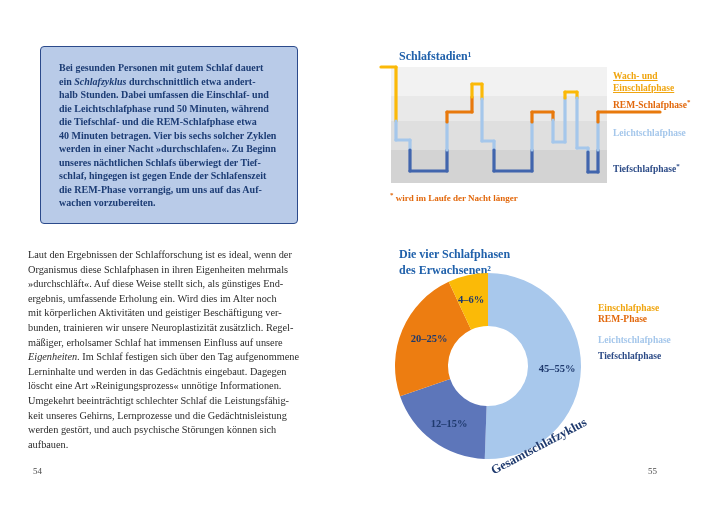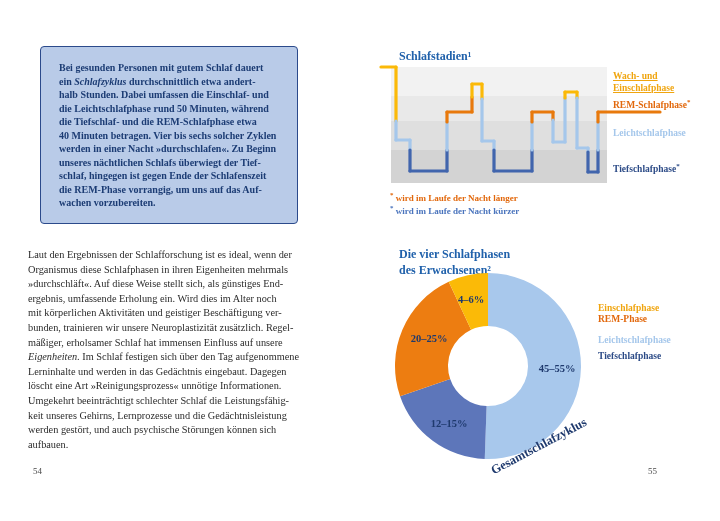--- a/index.html
+++ b/index.html
@@ -115,21 +115,20 @@
     </svg>
   <div id="stage-labels">
       <div style="left: 613px; top: 71px; color: rgb(240, 165, 15); text-decoration: underline;">Wach- und
 Einschlafphase</div>
       <div style="left: 613px; top: 97px; color: rgb(226, 104, 12); text-align: right;">REM-Schlafphase<sup>*</sup></div>
       <div style="left: 613px; top: 128px; color: rgb(165, 199, 235);">Leichtschlafphase</div>
       <div style="left: 613px; top: 161px; color: rgb(43, 74, 134);">Tiefschlafphase<sup>*</sup></div>
     </div>
   <div id="footnotes">
       <div style="top: 191px; color: rgb(226, 104, 12);"><sup>*</sup> wird im Laufe der Nacht länger</div>
-      <div style="top: 204px; color: rgb(74, 116, 189);"><sup>*</sup> wird im Laufe der Nacht kürzer</div>
     </div>
 
   <h2 class="chart-title t2">Die vier Schlafphasen
 des Erwachsenen²</h2>
   <svg id="donut" viewBox="385 263 210 210" xmlns="http://www.w3.org/2000/svg">
       <path d="M488 273 A93 93 0 1 1 484.75434680666746 458.9433469127759 L486.6040201319 405.9756330807638 A40 40 0 1 0 488 326 Z" fill="#a8c8ec"></path>
       <path d="M484.75434680666746 458.9433469127759 A93 93 0 0 1 400.0667724692635 396.2778383645156 L450.1792569760273 379.0227261782863 A40 40 0 0 0 486.6040201319 405.9756330807638 Z" fill="#5d76ba"></path>
       <path d="M400.0667724692635 396.2778383645156 A93 93 0 0 1 448.6965016581149 281.71337580559157 L471.095269530372 329.747688518534 A40 40 0 0 0 450.1792569760273 379.0227261782863 Z" fill="#ed7d11"></path>
       <path d="M448.6965016581149 281.71337580559157 A93 93 0 0 1 488 273 L488 326 A40 40 0 0 0 471.095269530372 329.747688518534 Z" fill="#fbba07"></path>
       <text x="557" y="368" dominant-baseline="central">45–55%</text>

